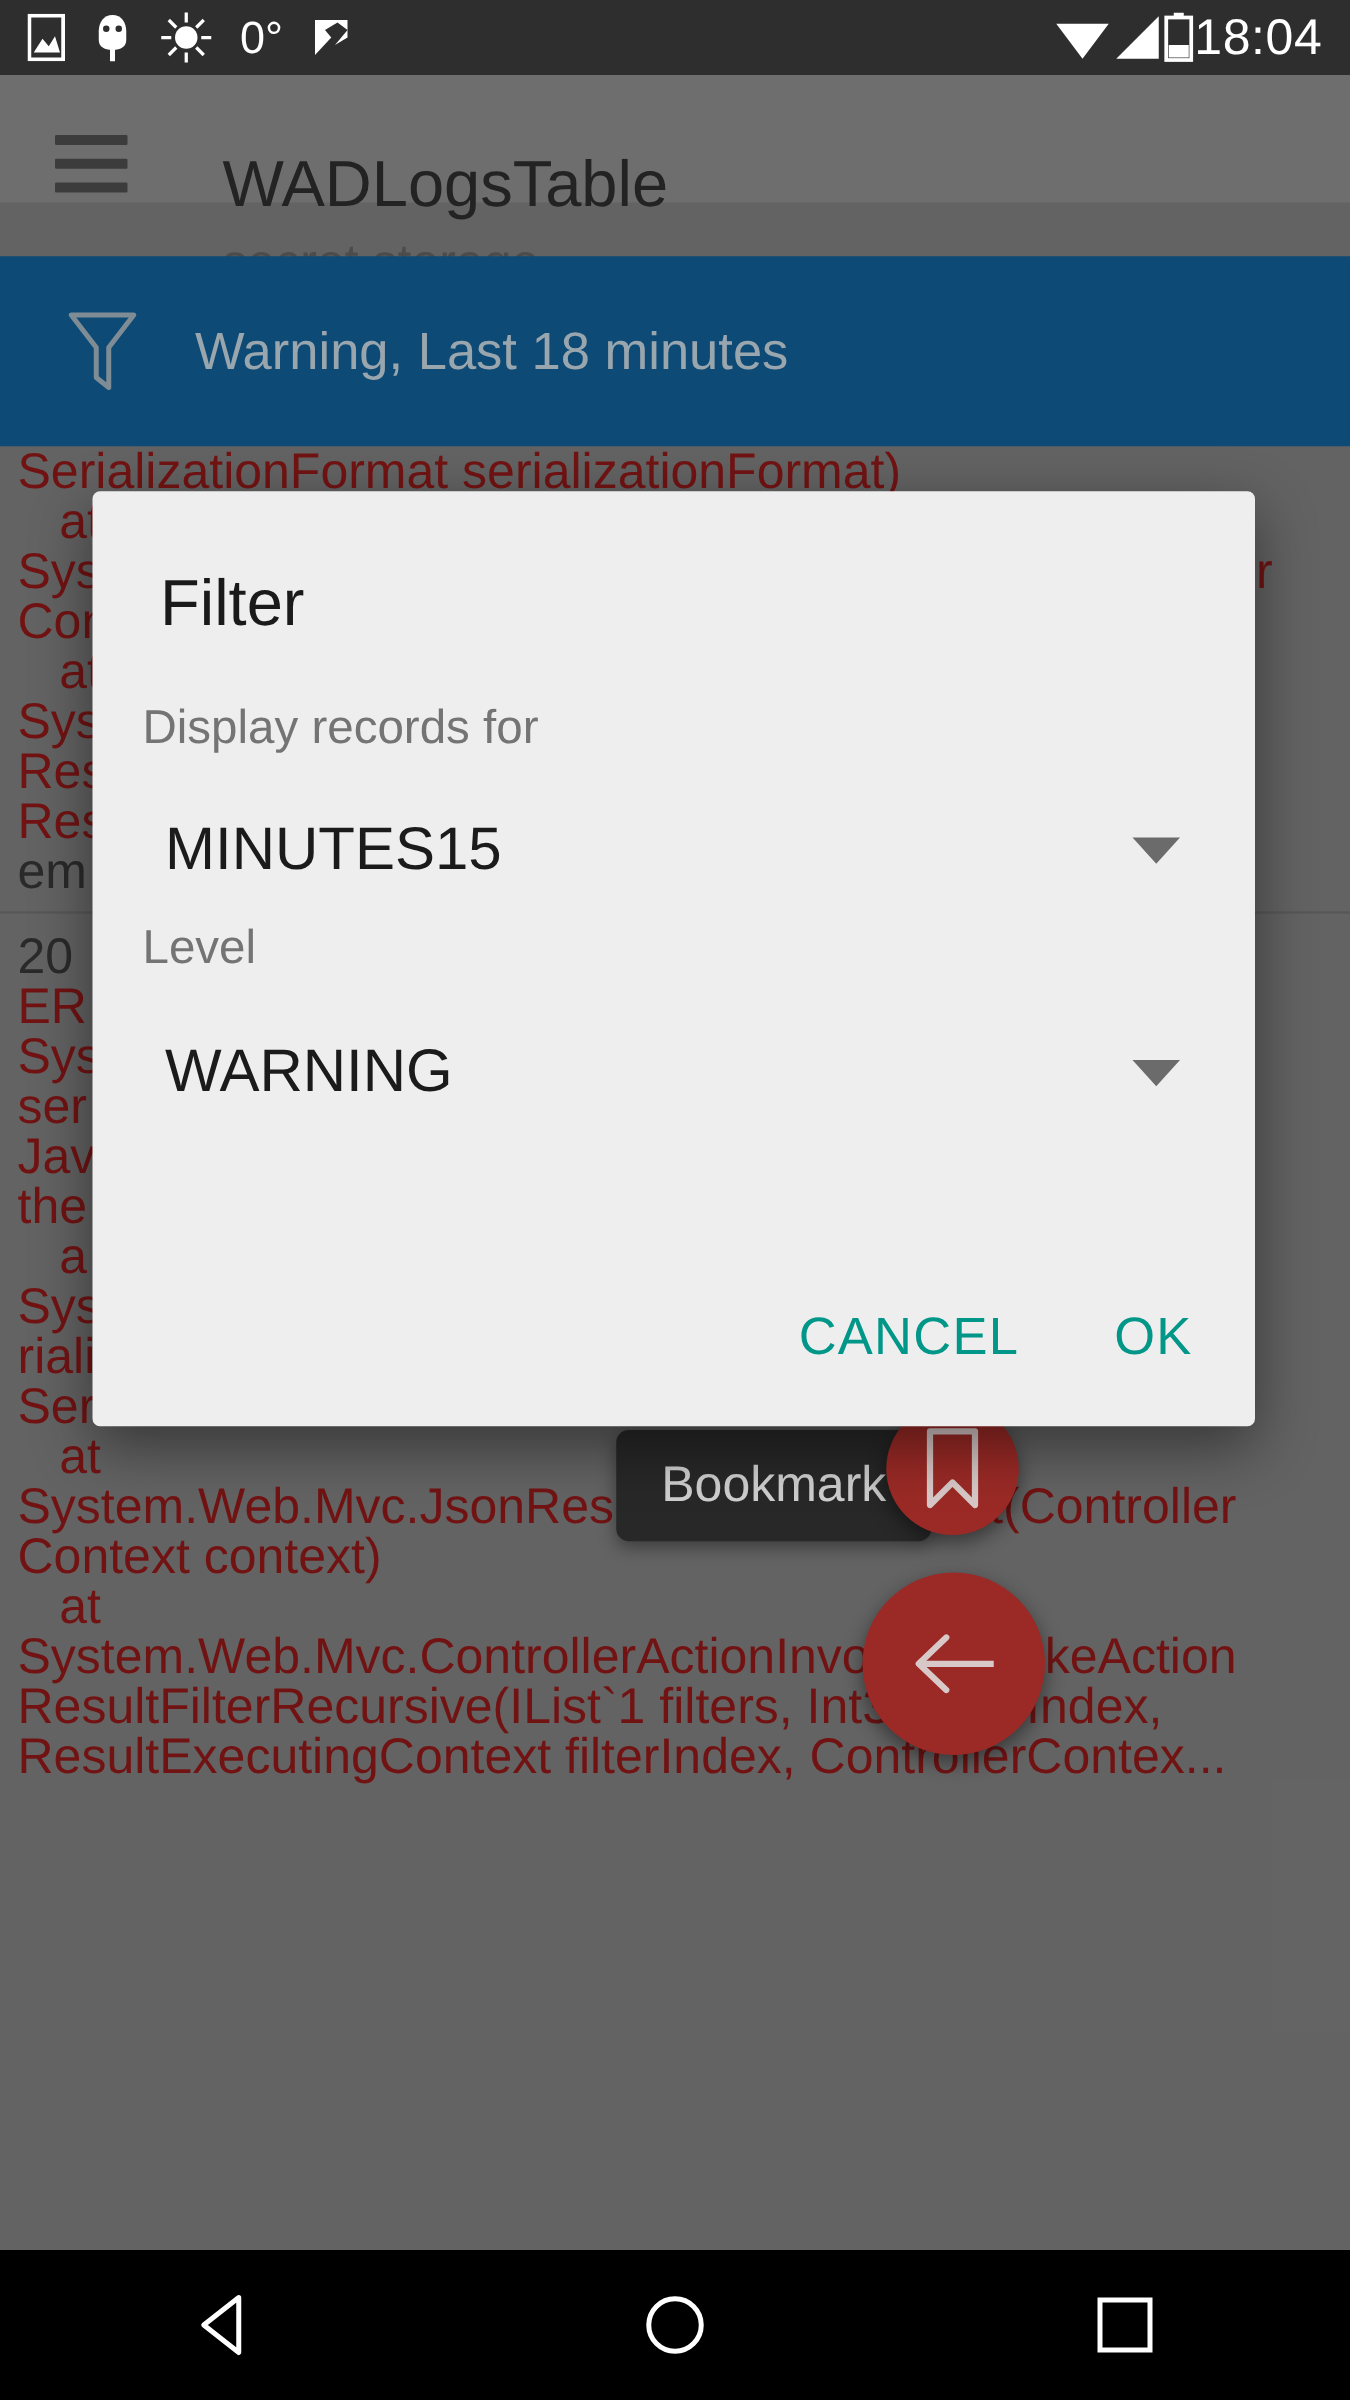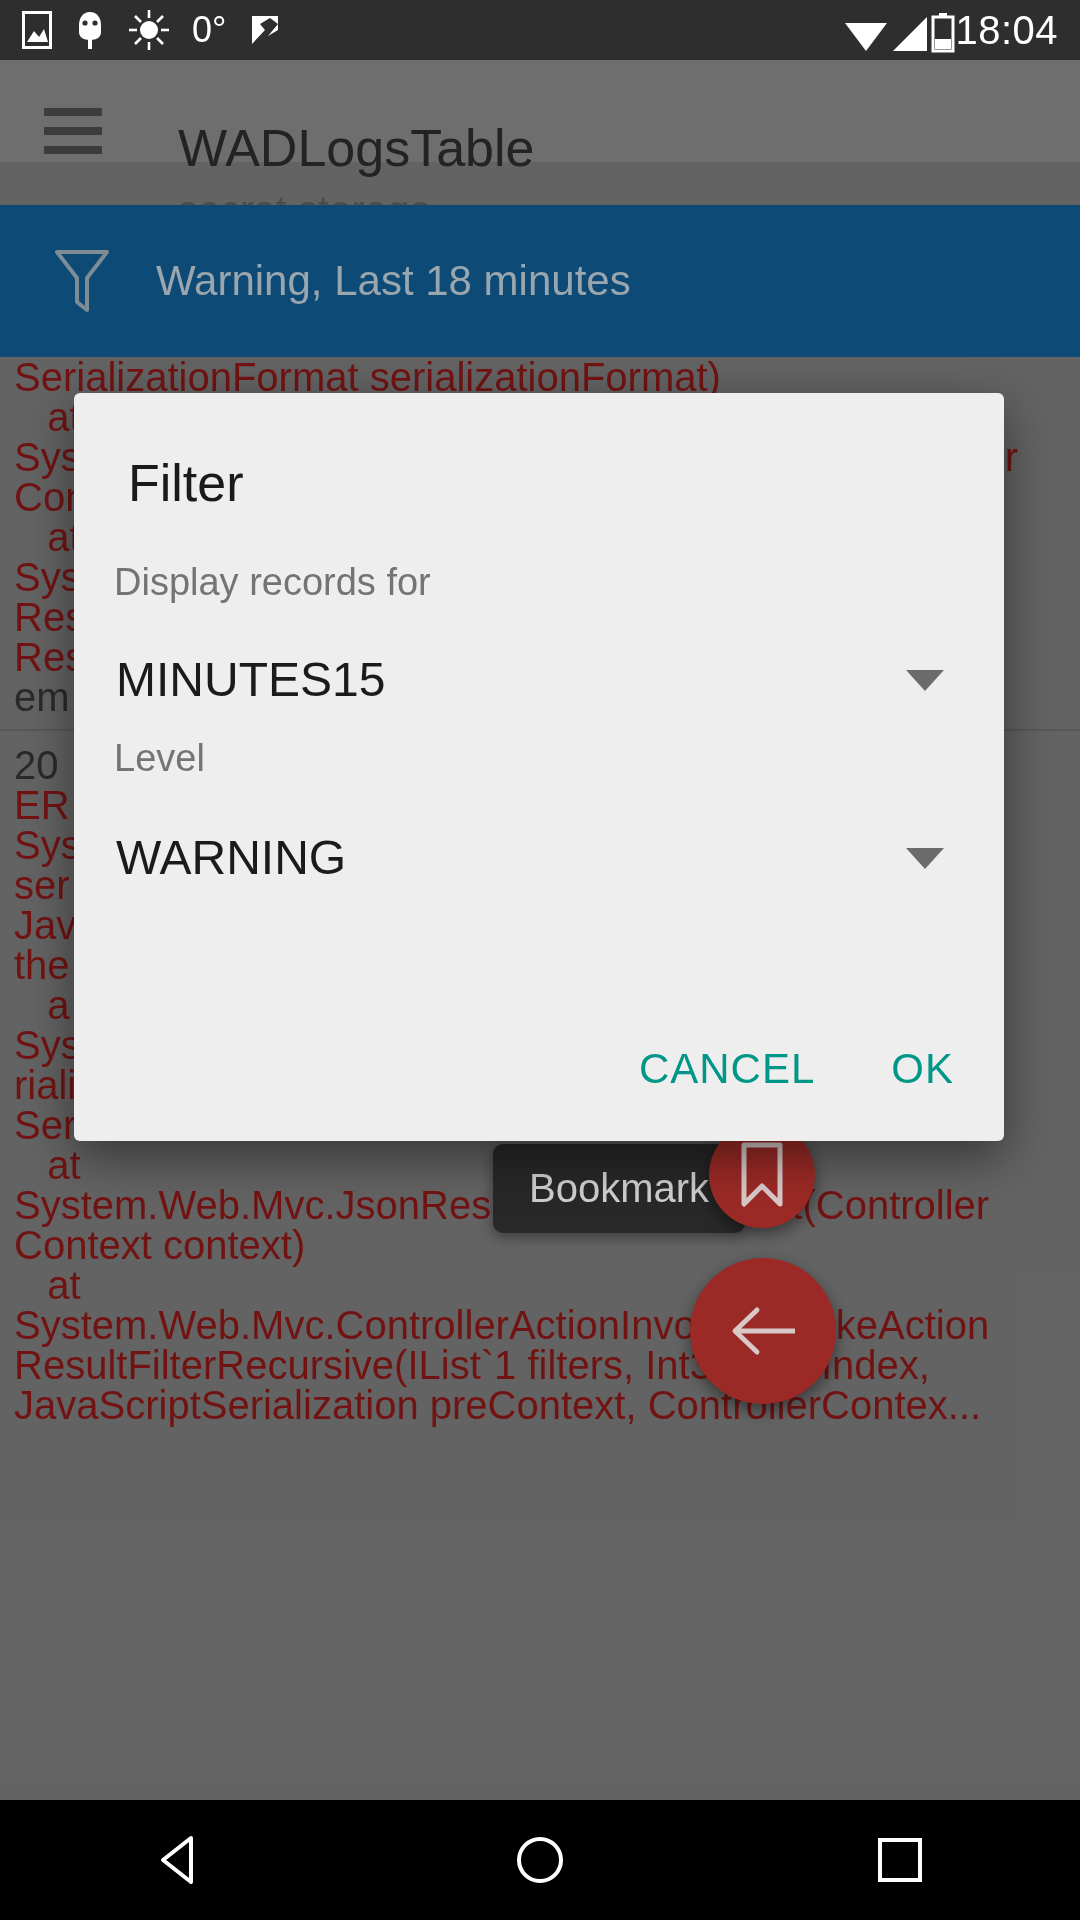--- a/index.html
+++ b/index.html
@@ -11,21 +11,21 @@
     overflow:hidden;
   }
 
   
   #status-bar{
     position:absolute; left:0; top:0; width:1080px; height:60px;
     background:#2e2e2e; display:flex; align-items:center;
     padding:0 22px; color:#ffffff;
   }
   .sb-left{ display:flex; align-items:center; gap:22px; }
-  .sb-right{ margin-left:auto; display:flex; align-items:flex-end; gap:0; }
+  .sb-right{ margin-left:auto; display:flex; align-items:center; gap:0; }
   .sb-ico{ display:block; }
   #status-clock{ font-size:40px; letter-spacing:0.5px; font-weight:400; }
   .temp-txt{ font-size:36px; }
 
   
   #app-bar{
     position:absolute; left:0; top:60px; width:1080px; height:102px;
     background:#6e6e6e;
   }
   #hamburger-icon{
@@ -87,21 +87,21 @@
   }
   #label-display-records{ top:168px; }
   #label-level{ top:344px; }
 
   .spinner{
     position:absolute; left:40px; width:850px; height:104px;
   }
   #spinner-period{ top:235px; }
   #spinner-level{ top:413px; }
   .spinner-value{
-    position:absolute; left:2px; top:0; font-size:48px; color:#1b1b1b;
+    position:absolute; left:18px; top:0; font-size:48px; color:#1b1b1b;
     line-height:104px; white-space:nowrap;
   }
   .spinner-caret{
     position:absolute; right:20px; top:42px;
     width:0; height:0; border-left:19px solid transparent;
     border-right:19px solid transparent; border-top:21px solid #6b6b6b;
   }
 
   #dialog-actions{
     position:absolute; right:40px; bottom:36px;
@@ -163,21 +163,21 @@
     <div class="log-line" style="color: rgb(158, 27, 27);">   a</div>
     <div class="log-line" style="color: rgb(158, 27, 27);">Sys</div>
     <div class="log-line" style="color: rgb(158, 27, 27);">rialize(Object obj, StringBuilder output,</div>
     <div class="log-line" style="color: rgb(158, 27, 27);">SerializationFormat serializatio</div>
     <div class="log-line" style="color: rgb(158, 27, 27);">   at</div>
     <div class="log-line" style="color: rgb(158, 27, 27);">System.Web.Mvc.JsonResult.ExecuteResult(Controller</div>
     <div class="log-line" style="color: rgb(158, 27, 27);">Context context)</div>
     <div class="log-line" style="color: rgb(158, 27, 27);">   at</div>
     <div class="log-line" style="color: rgb(158, 27, 27);">System.Web.Mvc.ControllerActionInvoker.InvokeAction</div>
     <div class="log-line" style="color: rgb(158, 27, 27);">ResultFilterRecursive(IList`1 filters, Int32 filterIndex,</div>
-    <div class="log-line" style="color: rgb(158, 27, 27);">JavaScriptSerialization preContext, ControllerContex...</div>
+    <div class="log-line" style="color: rgb(158, 27, 27);">ResultExecutingContext filterIndex, ControllerContex...</div>
   </div>
 </div>
 
 <div id="scrim"></div>
 
 <div id="status-bar">
   <div class="sb-left">
     <svg class="sb-ico" width="30" height="38" viewBox="0 0 30 38">
       <rect x="1.5" y="1.5" width="27" height="35" fill="none" stroke="#fff" stroke-width="3"></rect>
       <path d="M5 31 L12 20 L17 26 L22 18 L26 31 Z" fill="#fff"></path>

